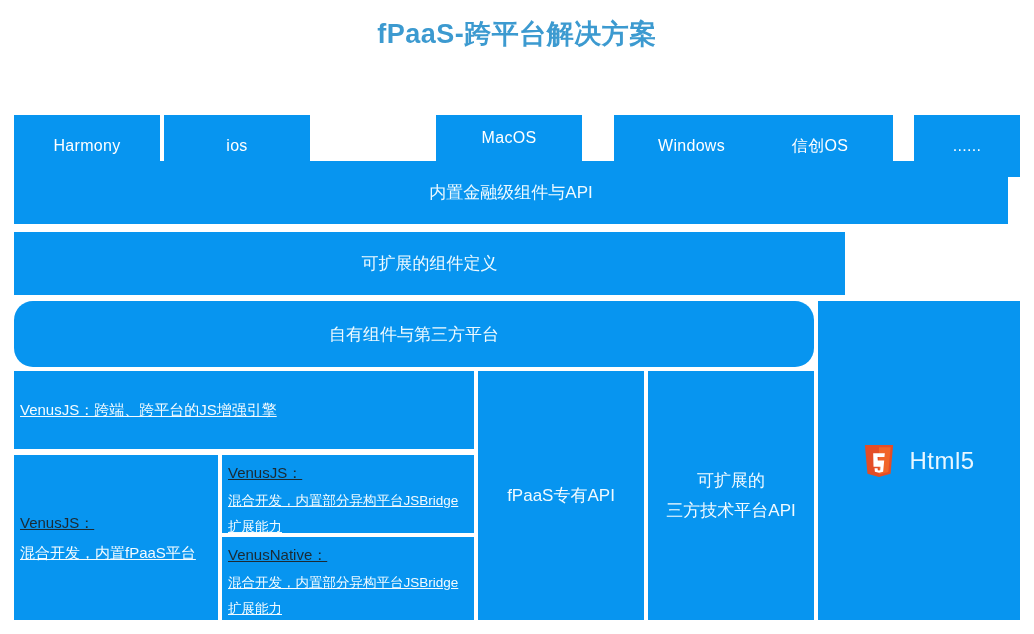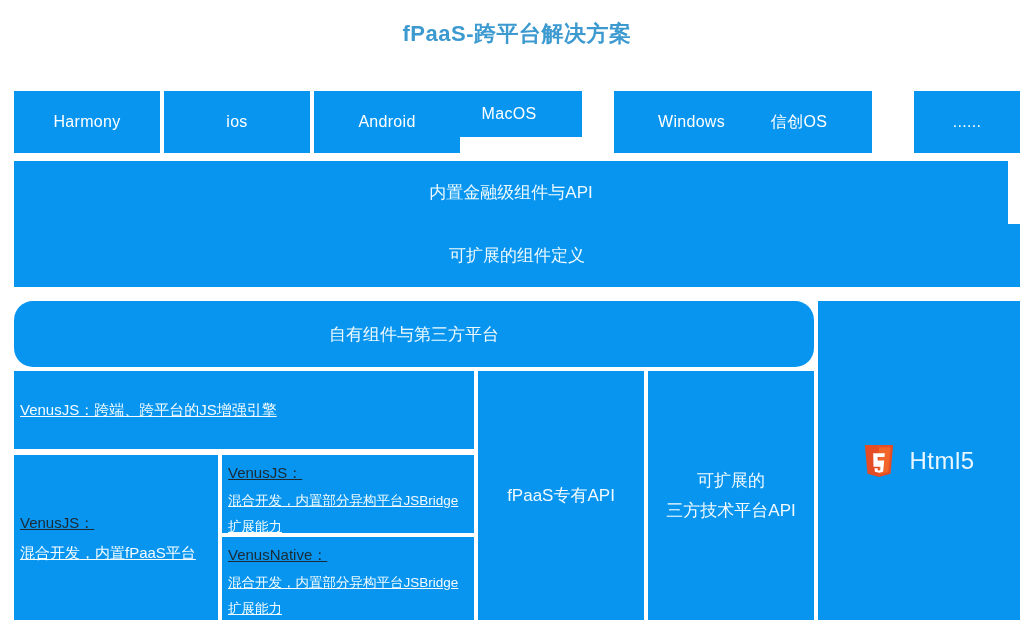--- a/index.html
+++ b/index.html
@@ -21,21 +21,21 @@
     overflow: hidden;
   }
 
   
   .title {
     position: absolute;
     left: 0;
     top: 14px;
     width: 1034px;
     text-align: center;
-    font-size: 22px;
+    font-size: 27px;
     font-weight: bold;
     color: #3C9AD0;
     letter-spacing: 0.5px;
     line-height: 40px;
     white-space: nowrap;
   }
 
   
   .panel {
     position: absolute;
@@ -48,20 +48,21 @@
     align-items: center;
     justify-content: center;
     text-align: center;
   }
 
   
   .os-cell {
     font-size: 16px;
     color: #ffffff;
     letter-spacing: 0.3px;
+    margin-top: 24px;
   }
 
   
   .wide-bar {
     font-size: 17px;
     color: #eefaff;
   }
 
   
   .text-block {
@@ -139,41 +140,38 @@
 <div id="root">
 
   <div class="title">fPaaS-跨平台解决方案</div>
 
   <div class="panel center-box os-cell" style="left:14px; top:91px; width:146px; height:62px;">
     <span>Harmony</span>
   </div>
   <div class="panel center-box os-cell" style="left:164px; top:91px; width:146px; height:62px;">
     <span>ios</span>
   </div>
-  <div class="panel center-box os-cell" style="left:314px; top:91px; width:146px; height:62px;">
-    <span>Android</span>
-  </div>
   <div class="panel center-box os-cell" style="left:436px; top:91px; width:146px; height:46px;">
     <span>MacOS</span>
   </div>
   <div class="panel center-box os-cell" style="left:614px; top:91px; width:146px; height:62px;padding-left:9px;">
     <span>Windows</span>
   </div>
-  <div class="panel center-box os-cell" style="left:726px; top:91px; width:146px; height:62px;">
+  <div class="panel center-box os-cell" style="left:747px; top:91px; width:146px; height:62px;">
     <span>信创OS</span>
   </div>
   <div class="panel center-box os-cell" style="left:914px; top:91px; width:106px; height:62px;">
     <span>......</span>
   </div>
 
   <div class="panel center-box wide-bar" style="left:14px; top:161px; width:994px; height:63px;">
     <span>内置金融级组件与API</span>
   </div>
 
-  <div class="panel center-box wide-bar" style="left:14px; top:224px; width:1006px; height:63px;">
+  <div class="panel center-box wide-bar" style="left:14px; top:232px; width:831px; height:63px;">
     <span>可扩展的组件定义</span>
   </div>
 
   <div class="panel center-box wide-bar" style="left:14px; top:301px; width:800px; height:66px;border-radius:19px;">
     <span>自有组件与第三方平台</span>
   </div>
 
   <div class="panel text-block" style="left:14px; top:371px; width:460px; height:78px;">
     <div class="line">VenusJS：跨端、跨平台的JS增强引擎</div>
   </div>

